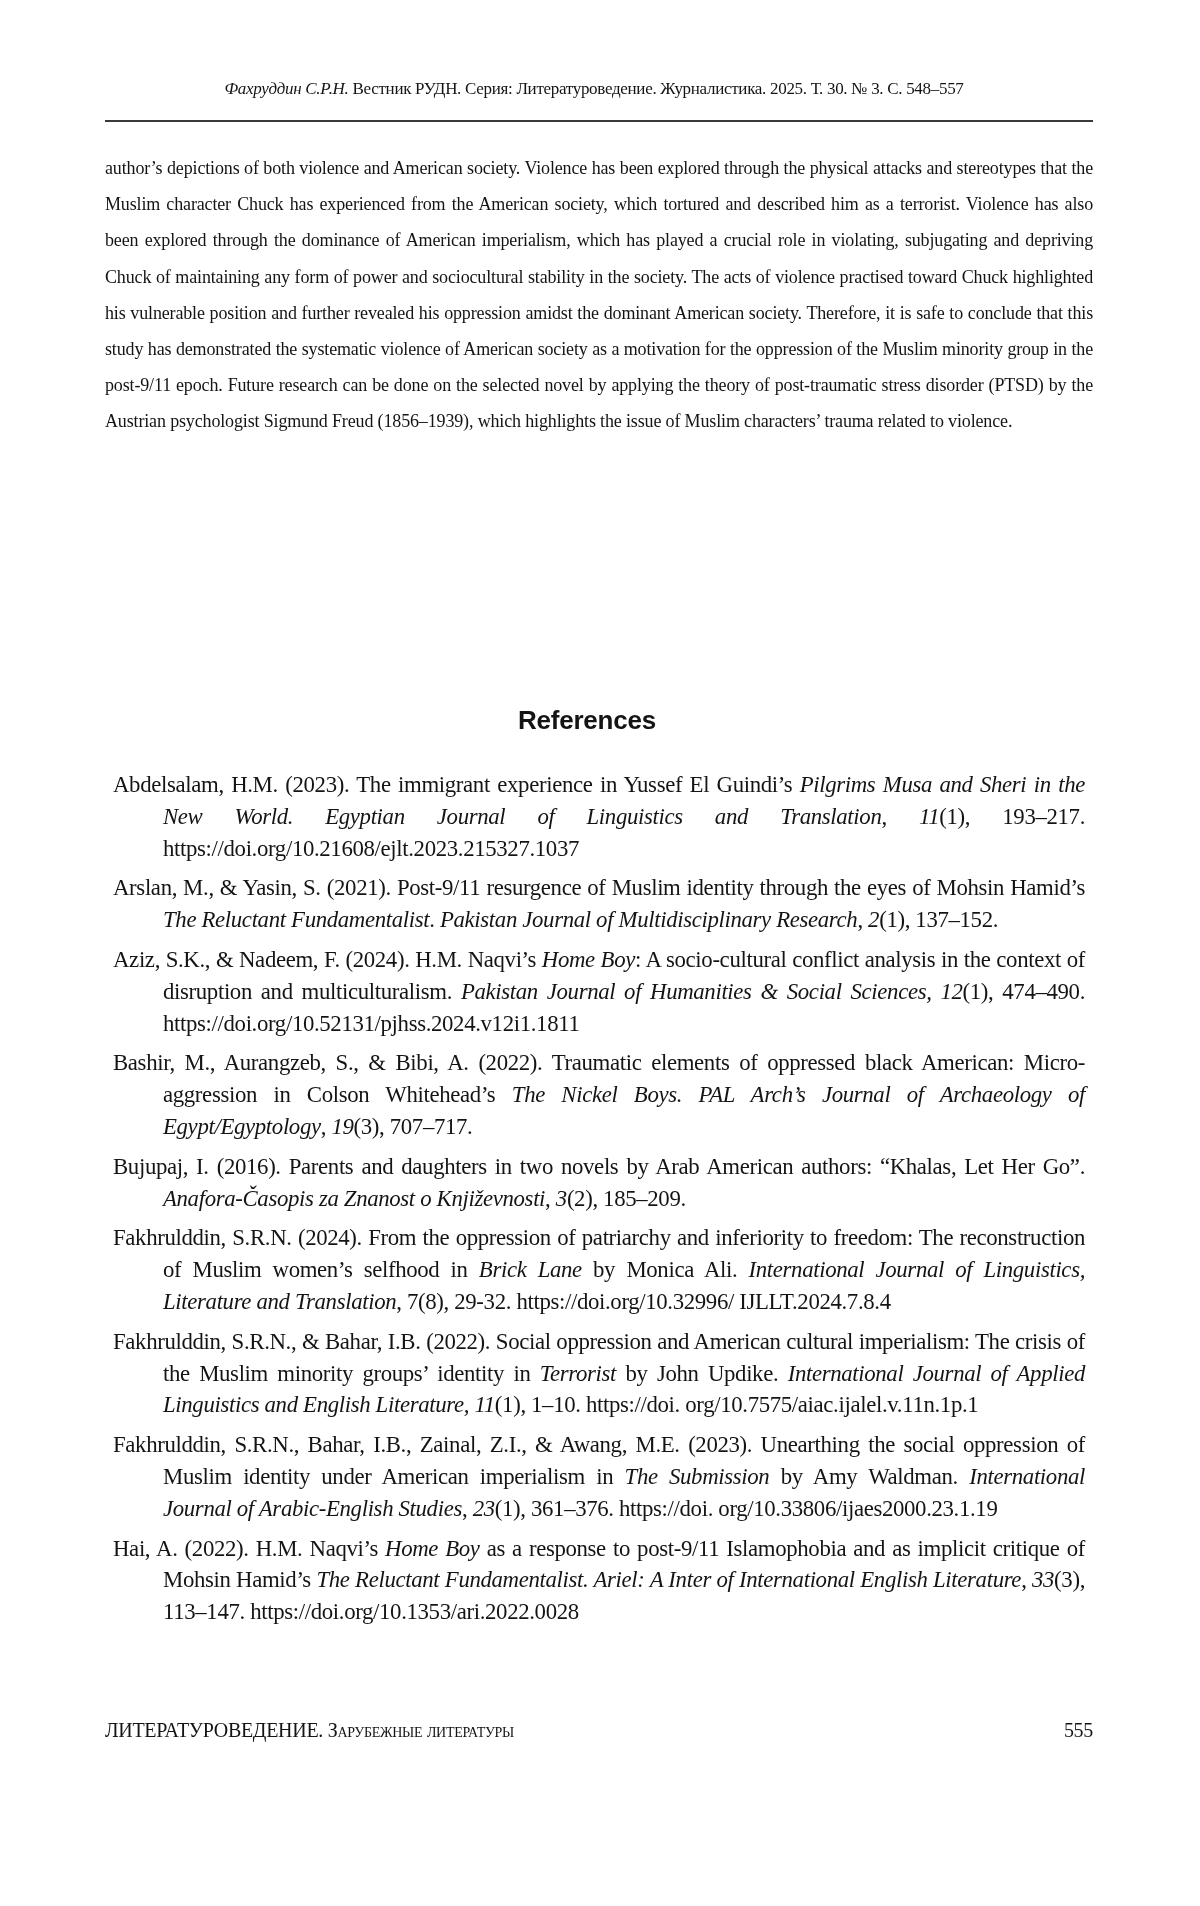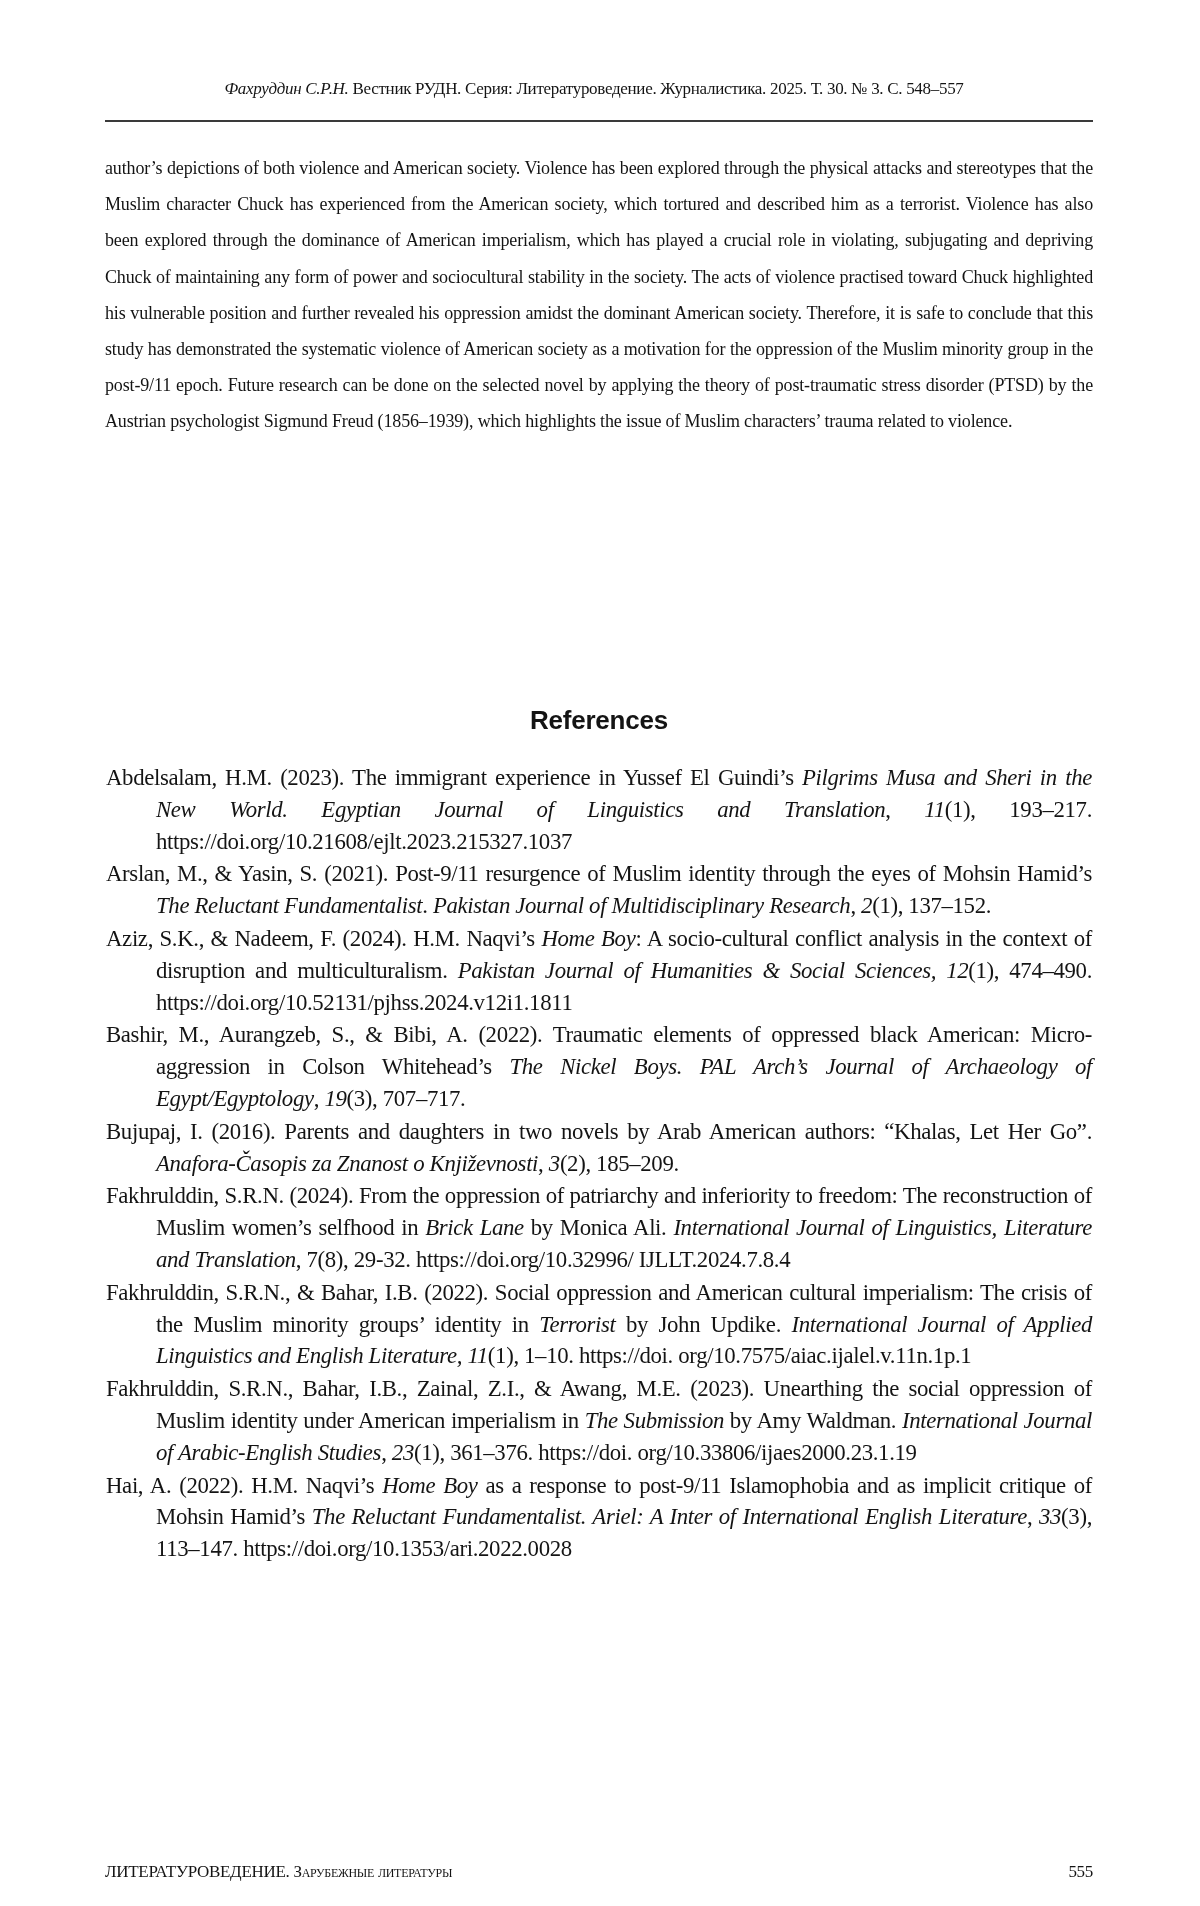--- a/index.html
+++ b/index.html
@@ -41,21 +41,21 @@
       width: 988px;
       top: 150px;
       font-size: 18px;
       line-height: 36.2px;
       text-align: justify;
       letter-spacing: -0.15px;
       margin: 0;
     }
     .refs-heading {
       position: absolute;
-      left: 105px;
+      left: 93px;
       width: 988px;
       top: 702px;
       text-align: center;
       font-family: "Liberation Sans", "DejaVu Sans", sans-serif;
       font-weight: bold;
       font-size: 26px;
       line-height: 36px;
       margin: 0;
       letter-spacing: -0.2px;
     }
@@ -65,33 +65,33 @@
       width: 988px;
       top: 761px;
       margin: 0;
       padding: 0;
       list-style: none;
       font-size: 22.8px;
       line-height: 31.8px;
       letter-spacing: -0.35px;
     }
     .refs-list li {
-      margin: 1px;
+      margin: 8px;
       padding-left: 50px;
       text-indent: -50px;
       text-align: justify;
       hyphens: manual;
     }
     .refs-list i { font-style: italic; }
     .running-foot {
       position: absolute;
       left: 105px;
       width: 988px;
-      top: 1859px;
-      font-size: 17px;
+      top: 1717px;
+      font-size: 20px;
       line-height: 26px;
       display: flex;
       justify-content: space-between;
       letter-spacing: -0.3px;
     }
     .running-foot .smallcaps {
       font-variant: small-caps;
     }
   </style>
 </head>

